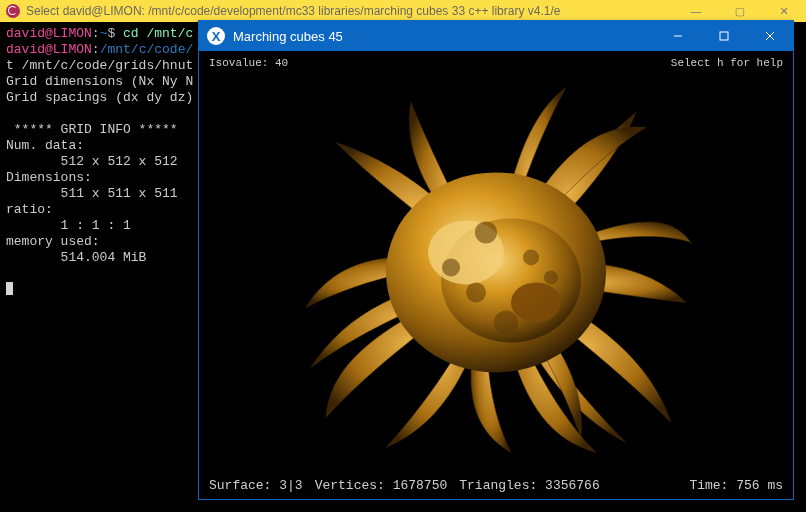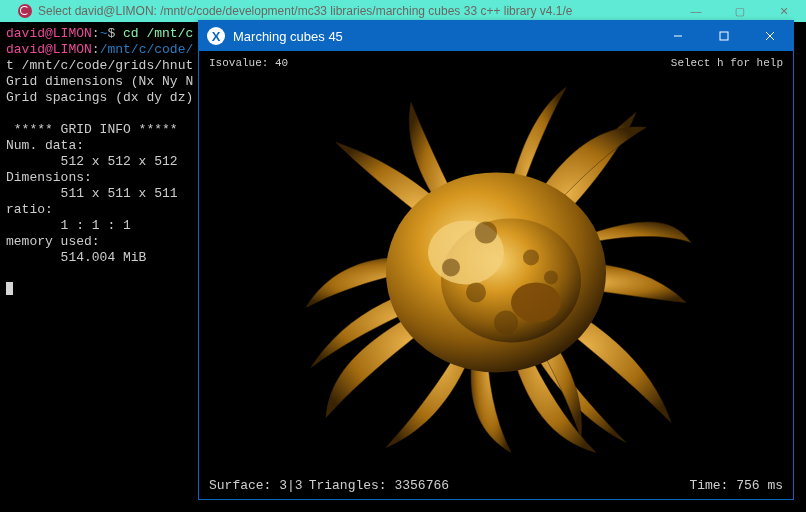--- a/index.html
+++ b/index.html
@@ -13,23 +13,23 @@
 
   
   .terminal-win {
     position: absolute;
     left: 0; top: 0;
     width: 806px; height: 512px;
     background: #0d0d0d;
   }
   .terminal-titlebar {
     height: 22px;
-    background: #5eead4;
+    background: #fde047;
     display: flex; align-items: center;
-    padding-left: 18px;
+    padding-left: 6px;
     color: #6b6763;
     font-family: "Segoe UI", sans-serif;
     font-size: 12px;
     position: relative;
   }
   .terminal-titlebar .logo {
     width: 14px; height: 14px;
     border-radius: 50%;
     background: #b02b52;
     margin-right: 6px;
@@ -136,21 +136,21 @@
     font-size: 11px;
   }
   .mc-overlay-bottom {
     position: absolute;
     bottom: 6px; left: 10px; right: 10px;
     display: flex; justify-content: space-between;
     color: #cfcfcf;
     font-family: "Consolas","Courier New",monospace;
     font-size: 13px;
   }
-  .mc-overlay-bottom .stats { display: flex; gap: 6px; }
+  .mc-overlay-bottom .stats { display: flex; gap: 12px; }
 
   .render {
     position: absolute;
     left: 50%; top: 50%;
     transform: translate(-50%, -52%);
     width: 420px; height: 380px;
   }
 </style>
 </head>
 <body>
@@ -251,20 +251,23 @@
         </g>
       </g>
     </svg>
 
     <div class="mc-overlay-bottom">
       <div class="stats">
         <div>
           <span>Surface: </span><span>3|3</span>
         </div>
         <div>
+          <span>Vertices: </span><span>1678750</span>
+        </div>
+        <div>
           <span>Triangles: </span><span>3356766</span>
         </div>
       </div>
       <div>
         <span>Time: </span><span>756 ms</span>
       </div>
     </div>
   </div>
 </div>
 

